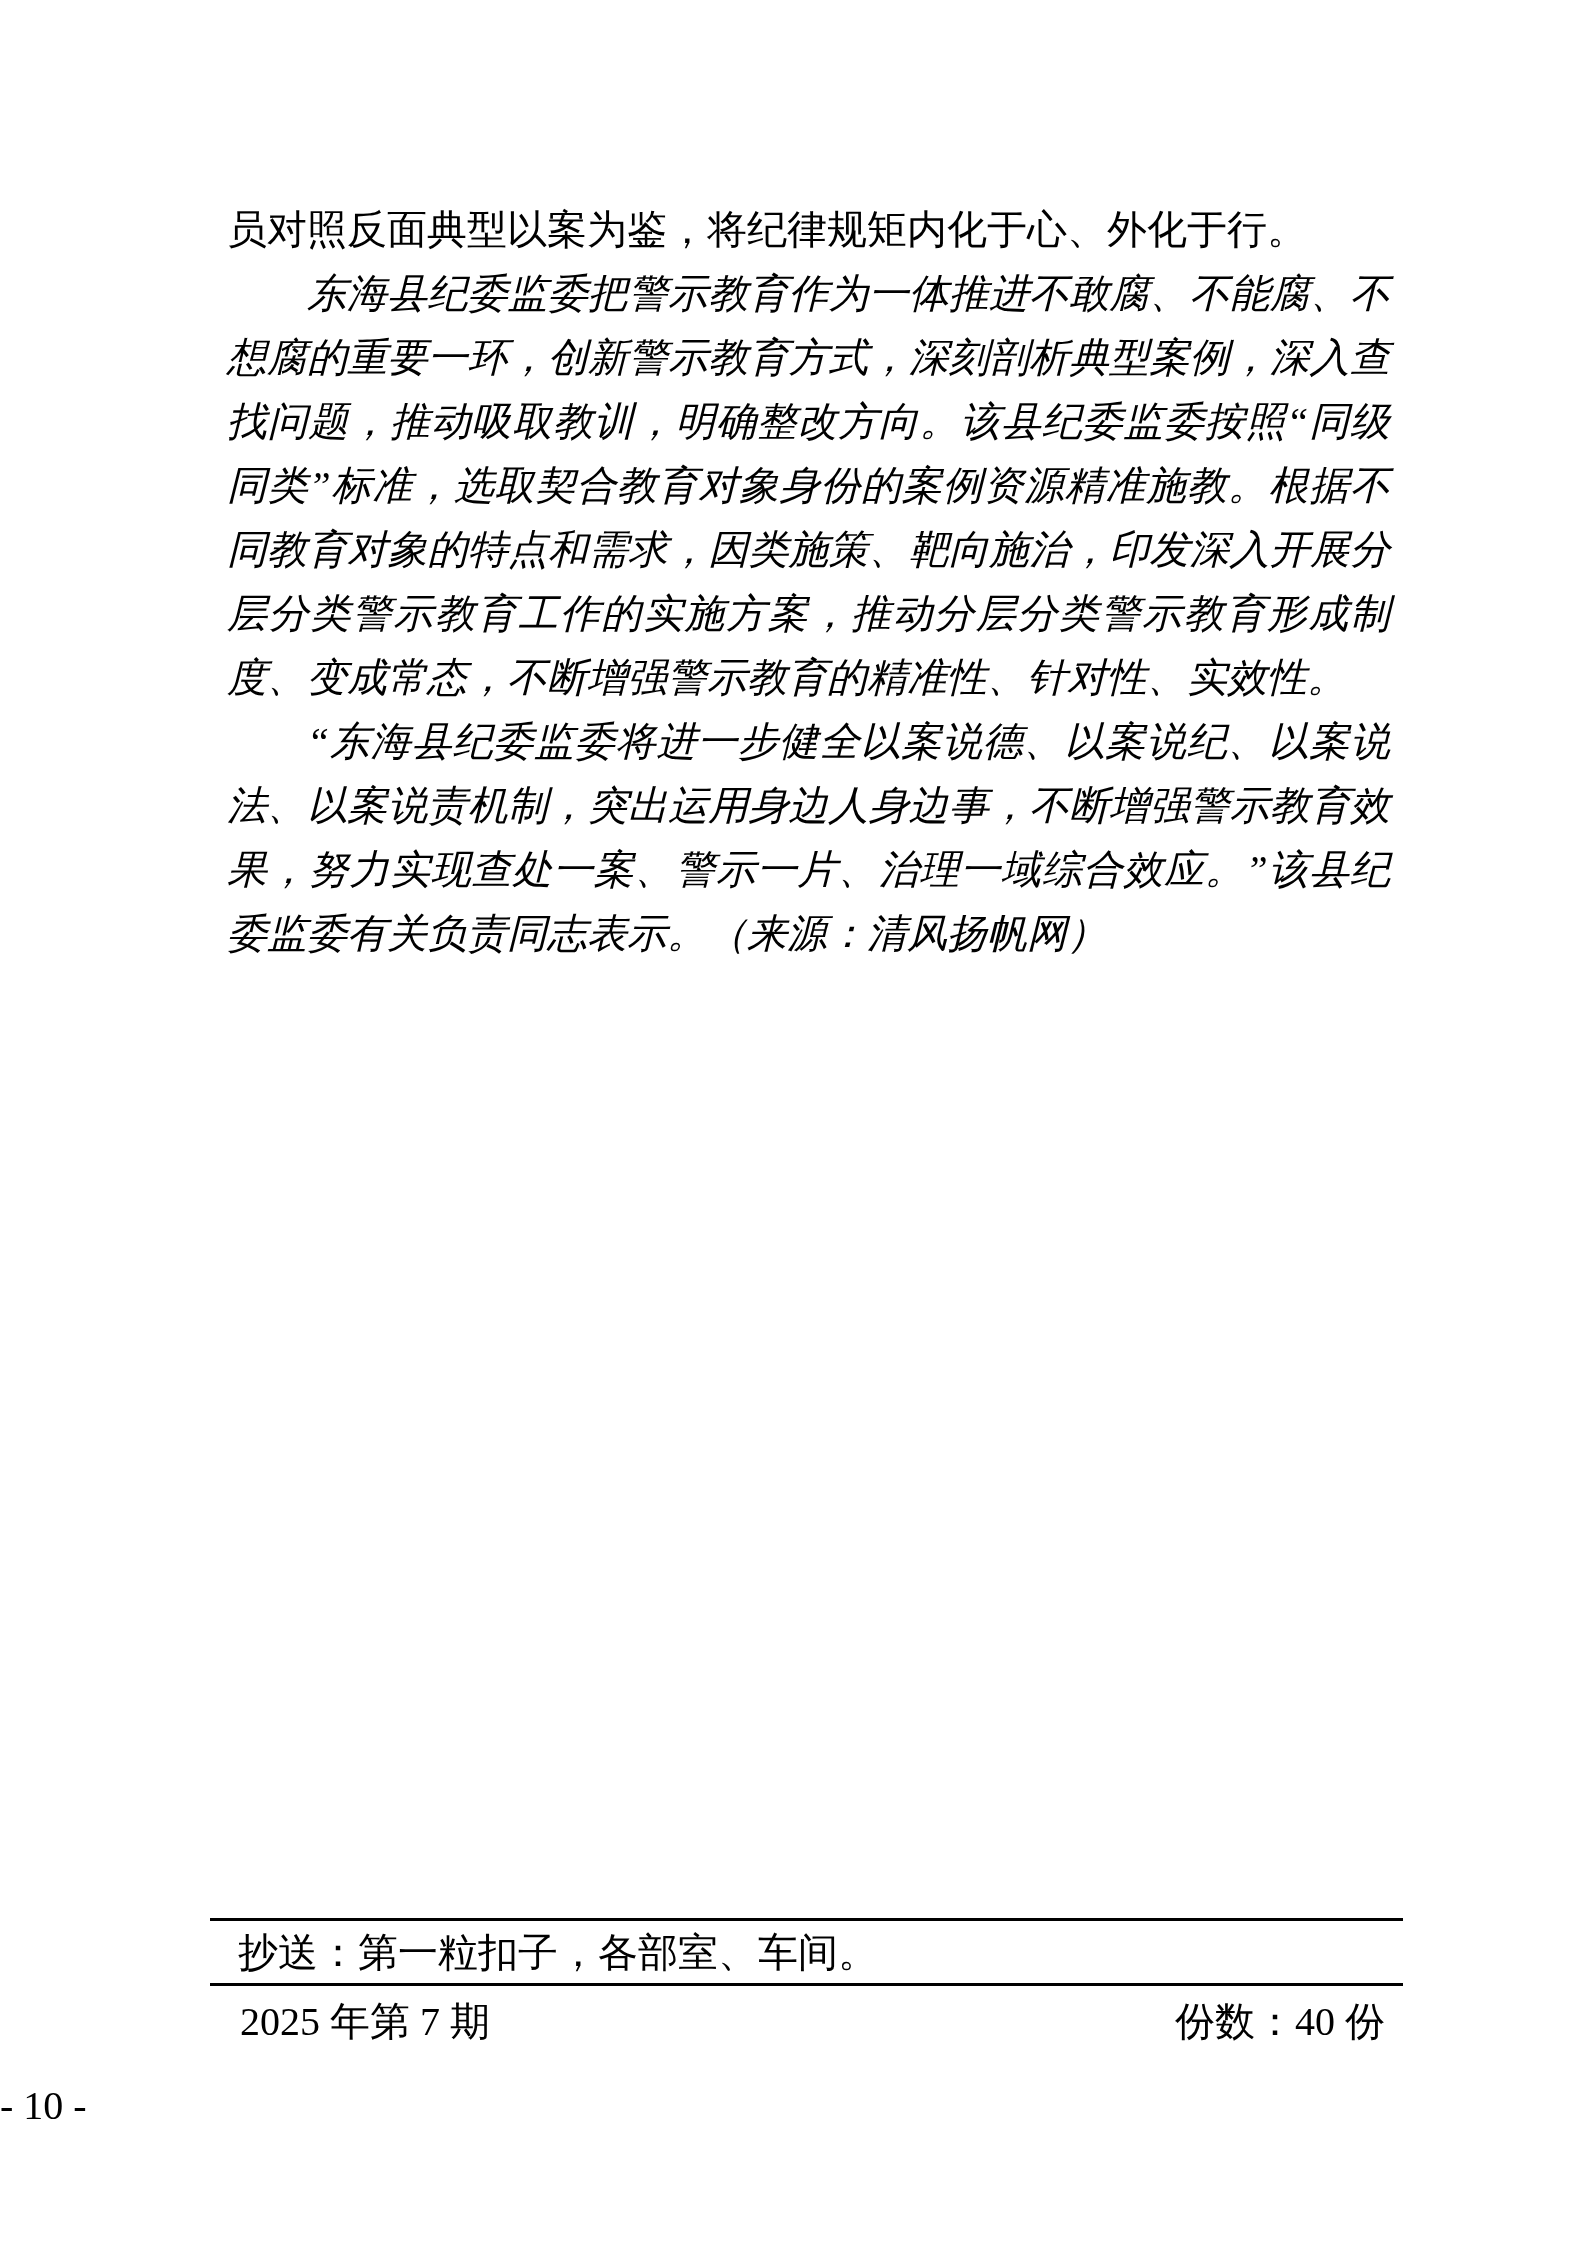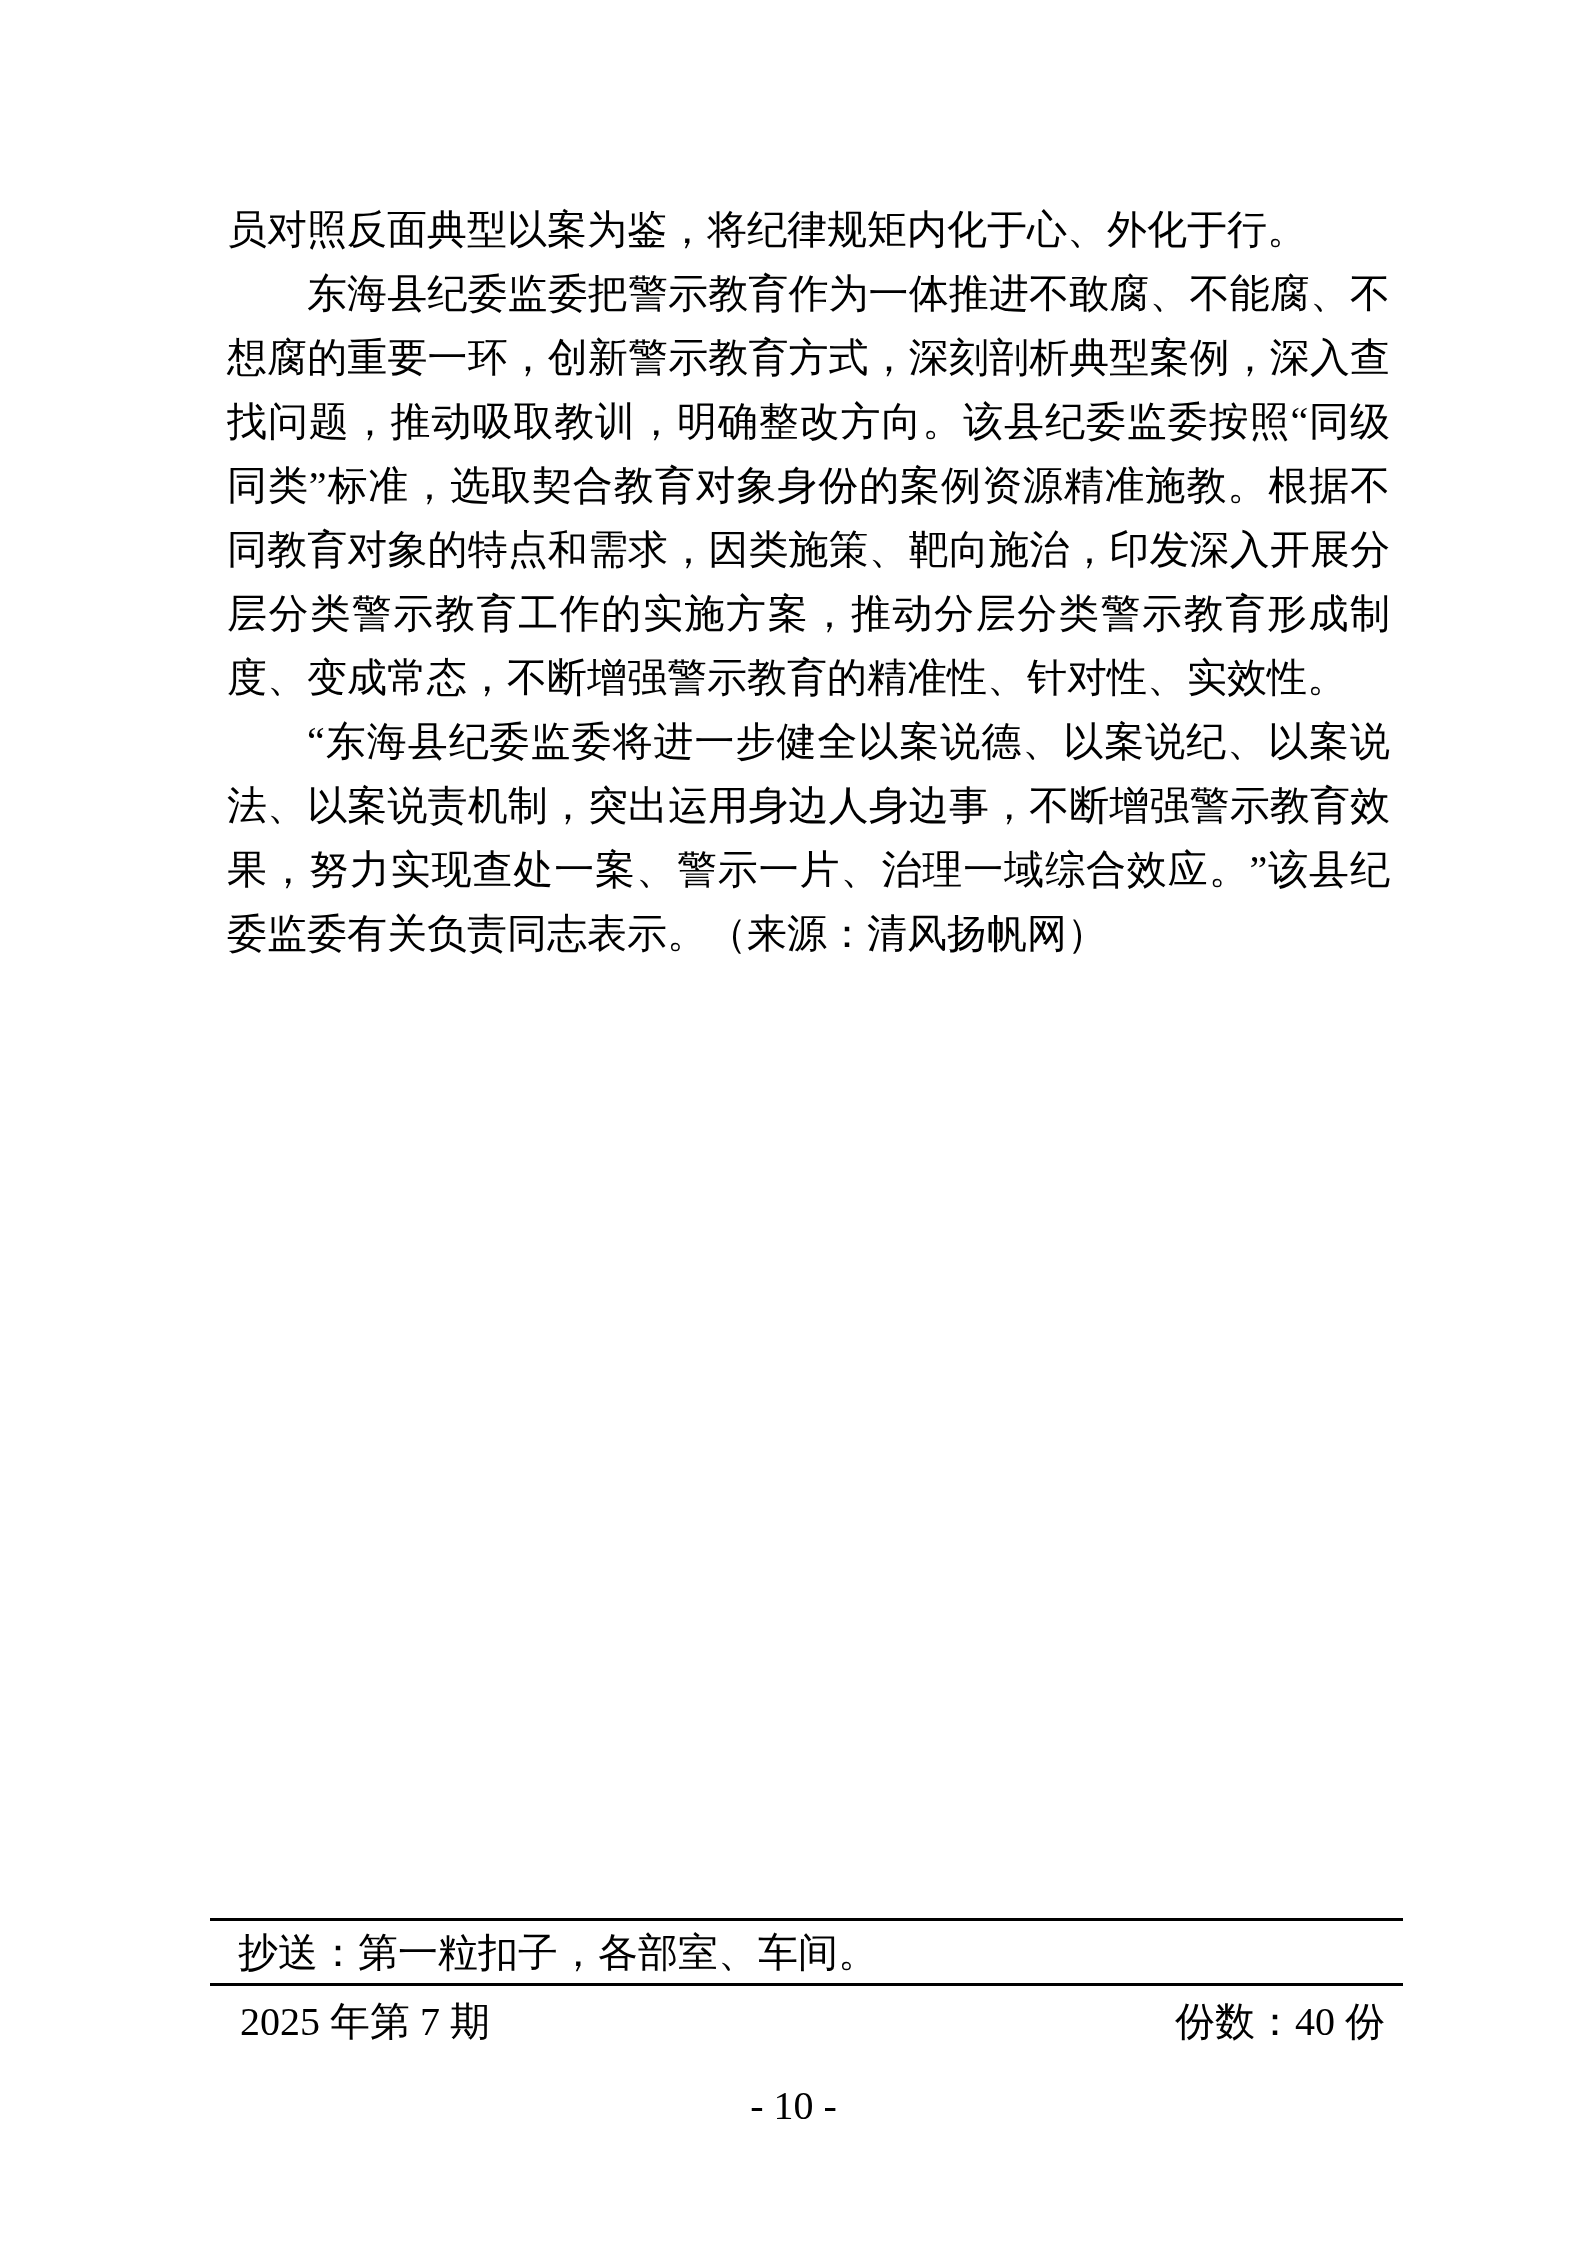--- a/index.html
+++ b/index.html
@@ -26,20 +26,21 @@
     line-height: 64px;
     text-align: justify;
     text-justify: inter-character;
   }
   .article-body p.para {
     margin: 0;
     padding: 0;
   }
   .article-body p.para.indent {
     text-indent: 80px;
+    font-style: italic;
   }
   
   .rule {
     position: absolute;
     left: 210px;
     width: 1193px;
     height: 3px;
     background: #000000;
   }
   .rule-top { top: 1918px; }
@@ -69,21 +70,21 @@
     font-size: 40px;
     line-height: 56px;
     white-space: nowrap;
     gap: 48px;
   }
   .page-number {
     position: absolute;
     left: 0;
     top: 2078px;
     width: 1587px;
-    text-align: center;
+    text-align: left;
     font-size: 40px;
     line-height: 56px;
   }
 </style>
 </head>
 <body>
 
 <div class="page">
 
   <main class="article-body">

